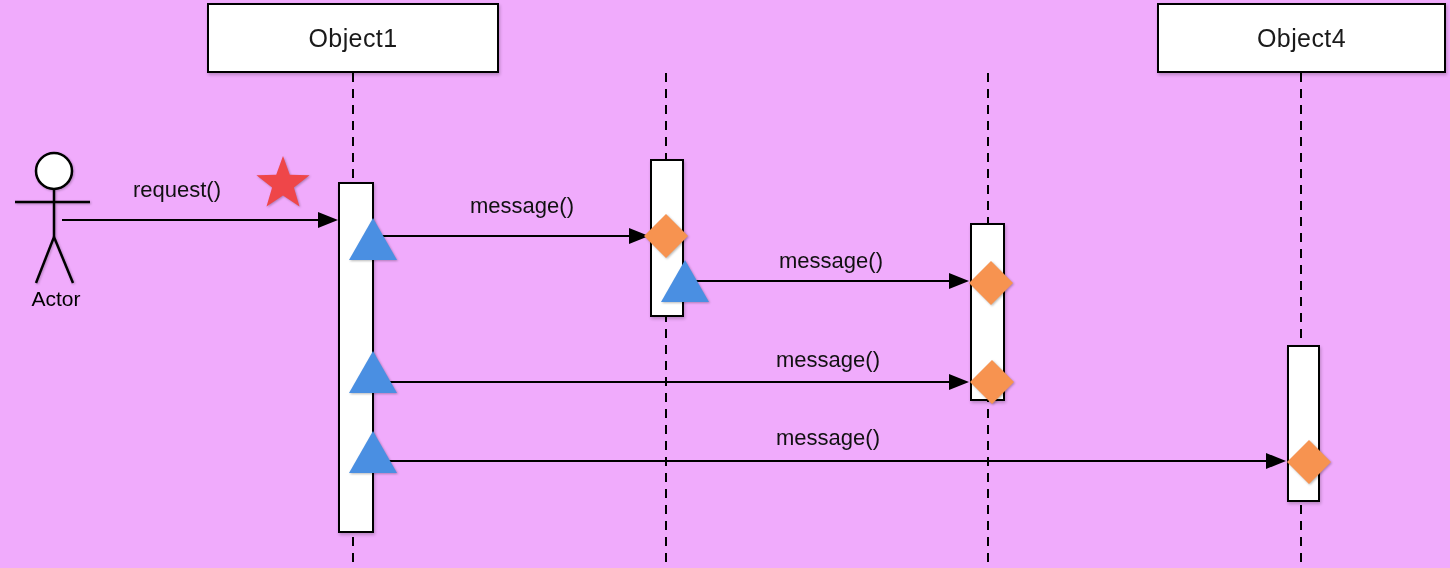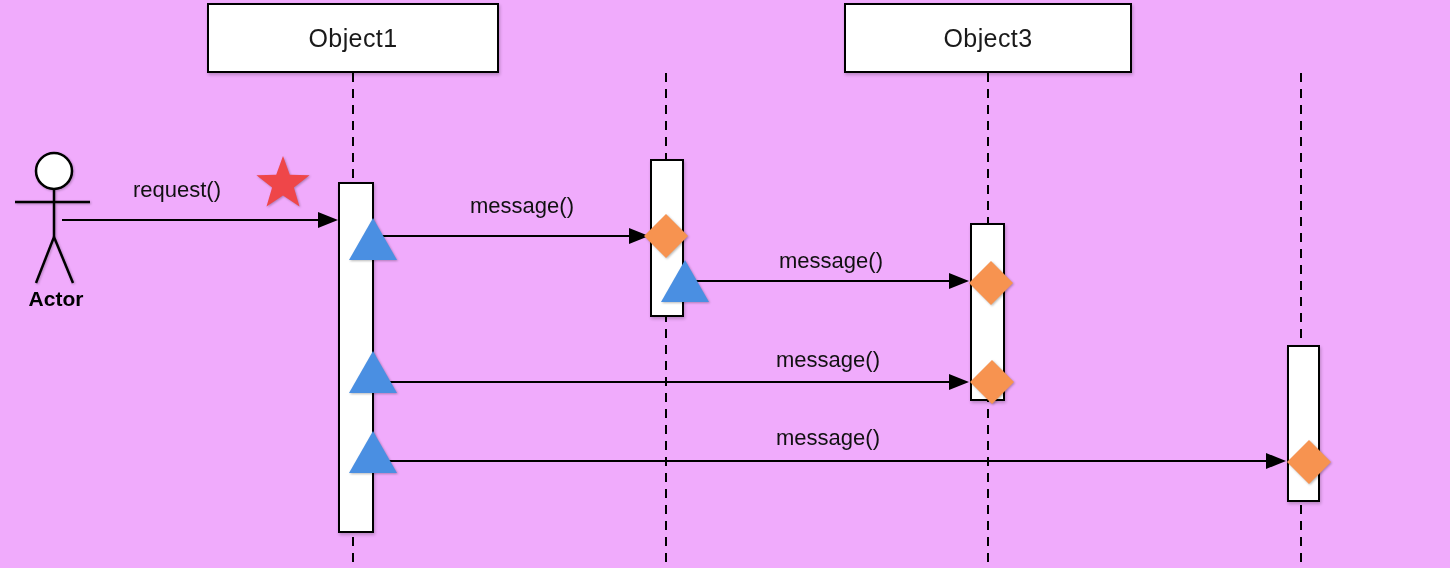--- a/index.html
+++ b/index.html
@@ -29,38 +29,38 @@
     border-left:20px solid #000;
   }
   .msg-label {
     position:absolute; transform:translate(-50%,-50%); z-index:5;
     font-size:22px; color:#111; white-space:nowrap;
   }
   .marker { position:absolute; z-index:4; filter:drop-shadow(1px 1.5px 1px rgba(0,0,0,0.28)); }
   .actor-svg { position:absolute; left:10px; top:150px; z-index:2; filter:drop-shadow(1px 1.5px 1px rgba(0,0,0,0.25)); }
   .actor-label {
     position:absolute; left:56px; top:287px; transform:translateX(-50%); z-index:4;
-    font-weight:bold; font-size:21px; color:#000; white-space:nowrap;
+    font-weight:normal; font-size:21px; color:#000; white-space:nowrap;
   }
 </style>
 </head>
 <body>
 
 <div class="canvas">
 
   <div class="lifeline" style="left:352px"></div>
   <div class="lifeline" style="left:665px"></div>
   <div class="lifeline" style="left:987px"></div>
   <div class="lifeline" style="left:1300px"></div>
 
   <div class="obj-box" style="left:207px;width:292px">
     <span>Object1</span>
   </div>
-  <div class="obj-box" style="left:844px;width:288px">
-    <span>Object3</span>
+  <div class="obj-box" style="left:1157px;width:289px">
+    <span>Object4</span>
   </div>
 
   <div class="bar" style="left:338px;top:182px;width:36px;height:351px"></div>
   <div class="bar" style="left:650px;top:159px;width:34px;height:158px"></div>
   <div class="bar" style="left:970px;top:223px;width:35px;height:178px"></div>
   <div class="bar" style="left:1287px;top:345px;width:33px;height:157px"></div>
 
   <svg class="actor-svg" width="90" height="140" viewBox="0 0 90 140">
     <circle cx="44" cy="21" r="18" fill="#fff" stroke="#000" stroke-width="2.5"></circle>
     <line x1="44" y1="39" x2="44" y2="87" stroke="#000" stroke-width="2.5"></line>

